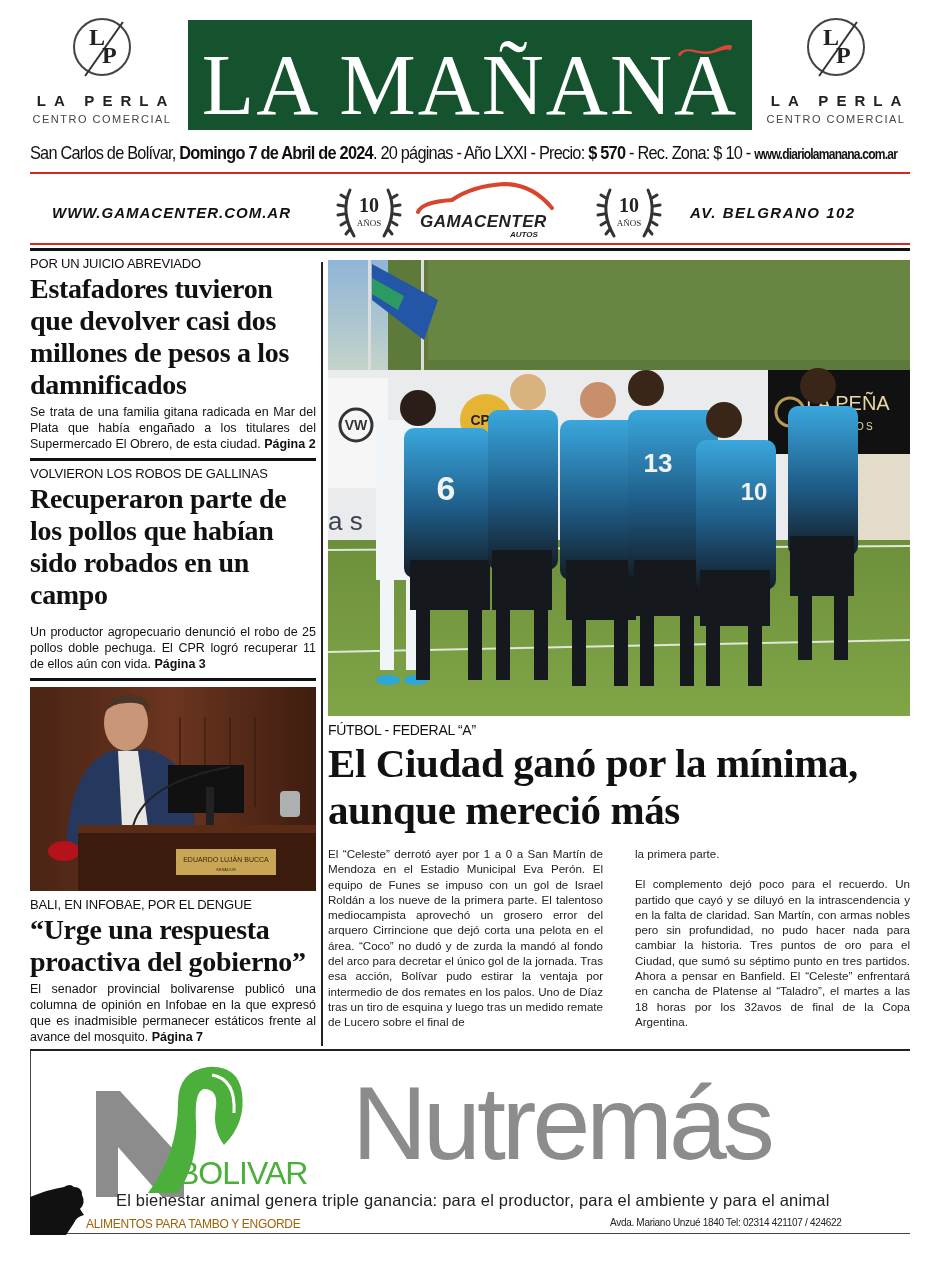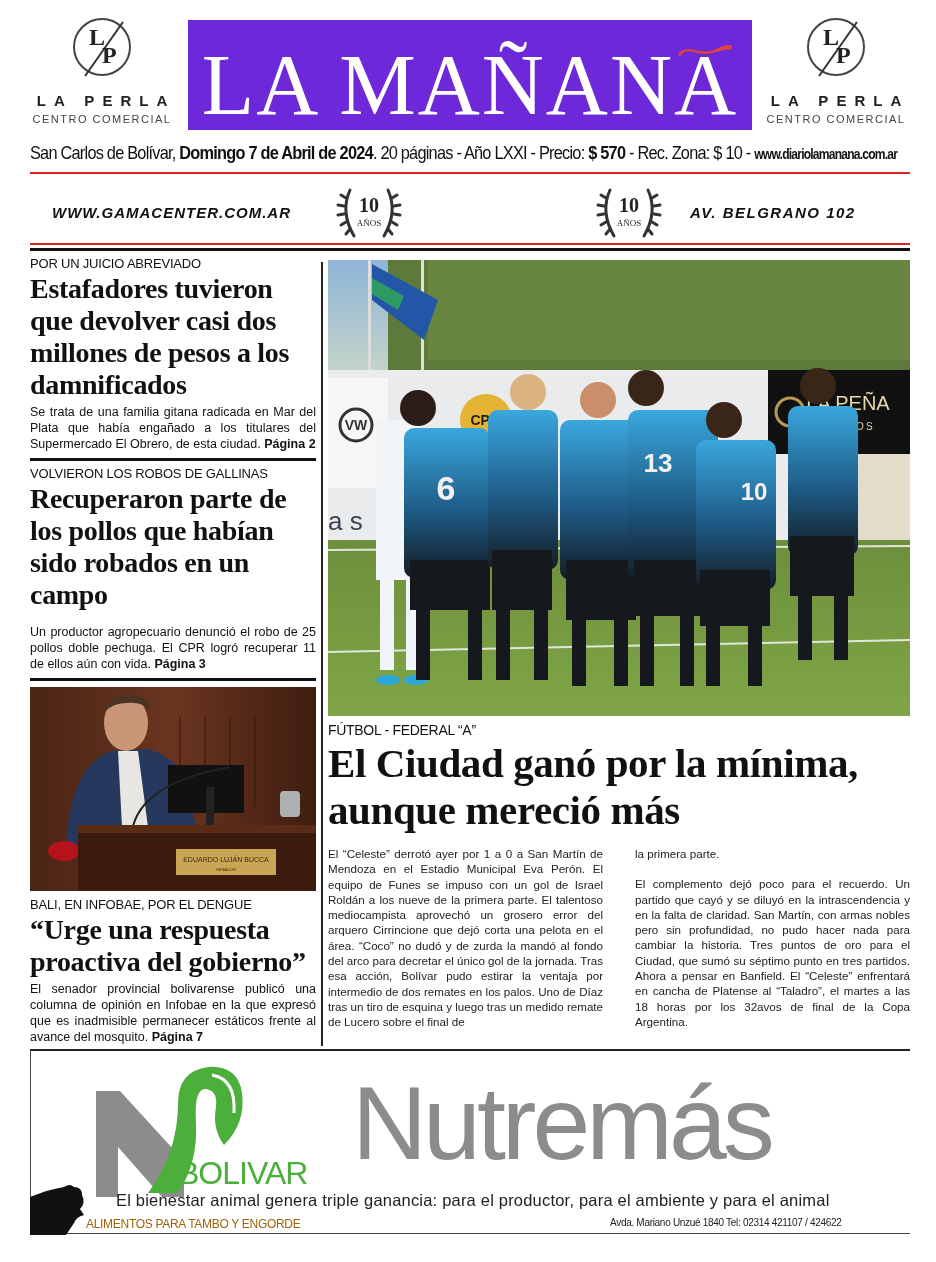--- a/index.html
+++ b/index.html
@@ -11,21 +11,21 @@
   .sponsor { position: absolute; top: 18px; width: 160px; text-align: center; }
   .sponsor.left { left: 22px; }
   .sponsor.right { left: 756px; }
   .lp-circle { width: 58px; height: 58px; border: 2px solid #444; border-radius: 50%; margin: 0 auto; position: relative; }
   .lp-circle .lp-l { position: absolute; left: 14px; top: 4px; font-family: "Liberation Serif", serif; font-weight: bold; font-size: 24px; color: #222; }
   .lp-circle .lp-p { position: absolute; left: 27px; top: 22px; font-family: "Liberation Serif", serif; font-weight: bold; font-size: 24px; color: #222; }
   .lp-circle .lp-slash { position: absolute; left: 28px; top: -4px; width: 2px; height: 66px; background: #333; transform: rotate(35deg); }
   .sponsor .name { margin-top: 16px; font-size: 15px; font-weight: bold; letter-spacing: 8px; color: #222; padding-left: 8px; }
   .sponsor .sub { margin-top: 4px; font-size: 11px; letter-spacing: 1.5px; color: #444; }
 
-  .logo-box { position: absolute; left: 188px; top: 20px; width: 564px; height: 110px; background: #6d28d9; }
+  .logo-box { position: absolute; left: 188px; top: 20px; width: 564px; height: 110px; background: #14532d; }
   .logo-text { position: absolute; left: 0; width: 100%; top: 22px; text-align: center; font-family: "Liberation Serif", serif; font-size: 86px; color: #ffffff; letter-spacing: 2px; line-height: 1; }
   .tilde { position: absolute; left: 488px; top: 23px; width: 58px; height: 14px; }
 
   .dateline { position: absolute; left: 30px; top: 142px; width: 880px; font-family: "Liberation Sans Narrow", "Liberation Sans", sans-serif; font-size: 19px; color: #111; white-space: nowrap; letter-spacing: -0.9px; transform: scaleX(0.86); transform-origin: left center; }
   .dateline b { font-weight: bold; }
   .dateline .url { font-size: 14px; font-weight: bold; }
   .rule-red { position: absolute; left: 30px; width: 880px; height: 2px; background: #d22; }
 
   
   .adstrip { position: absolute; left: 0; top: 178px; width: 936px; height: 72px; }
@@ -119,20 +119,27 @@
         <path d="M14 8 Q4 30 18 54"></path>
           <path d="M52 8 Q62 30 48 54"></path>
         <path d="M10 16 l-5 -3 M8 24 l-6 -1 M8 32 l-6 1 M10 40 l-5 3 M14 47 l-4 5"></path>
         <path d="M56 16 l5 -3 M58 24 l6 -1 M58 32 l6 1 M56 40 l5 3 M52 47 l4 5"></path>
       </g>
     </svg>
     <div class="num">10</div>
     <div class="yrs">AÑOS</div>
   </div>
 
+  <div class="gama">
+    <svg width="160" height="40" viewBox="0 0 160 40" style="position:absolute;left:0;top:0;">
+      <path d="M6 30 Q10 20 40 18 Q60 4 92 2 Q120 2 140 26" fill="none" stroke="#d9442e" stroke-width="4" stroke-linecap="round"></path>
+    </svg>
+    <div class="brand">GAMACENTER</div>
+    <div class="autos">AUTOS</div>
+  </div>
 
   <div class="laurel" style="left:596px;">
     <svg width="66" height="62" viewBox="0 0 66 62" style="position:absolute;left:0;top:0;">
       <g fill="none" stroke="#333" stroke-width="3" stroke-linecap="round">
         <path d="M14 8 Q4 30 18 54"></path>
           <path d="M52 8 Q62 30 48 54"></path>
         <path d="M10 16 l-5 -3 M8 24 l-6 -1 M8 32 l-6 1 M10 40 l-5 3 M14 47 l-4 5"></path>
         <path d="M56 16 l5 -3 M58 24 l6 -1 M58 32 l6 1 M56 40 l5 3 M52 47 l4 5"></path>
       </g>
     </svg>

